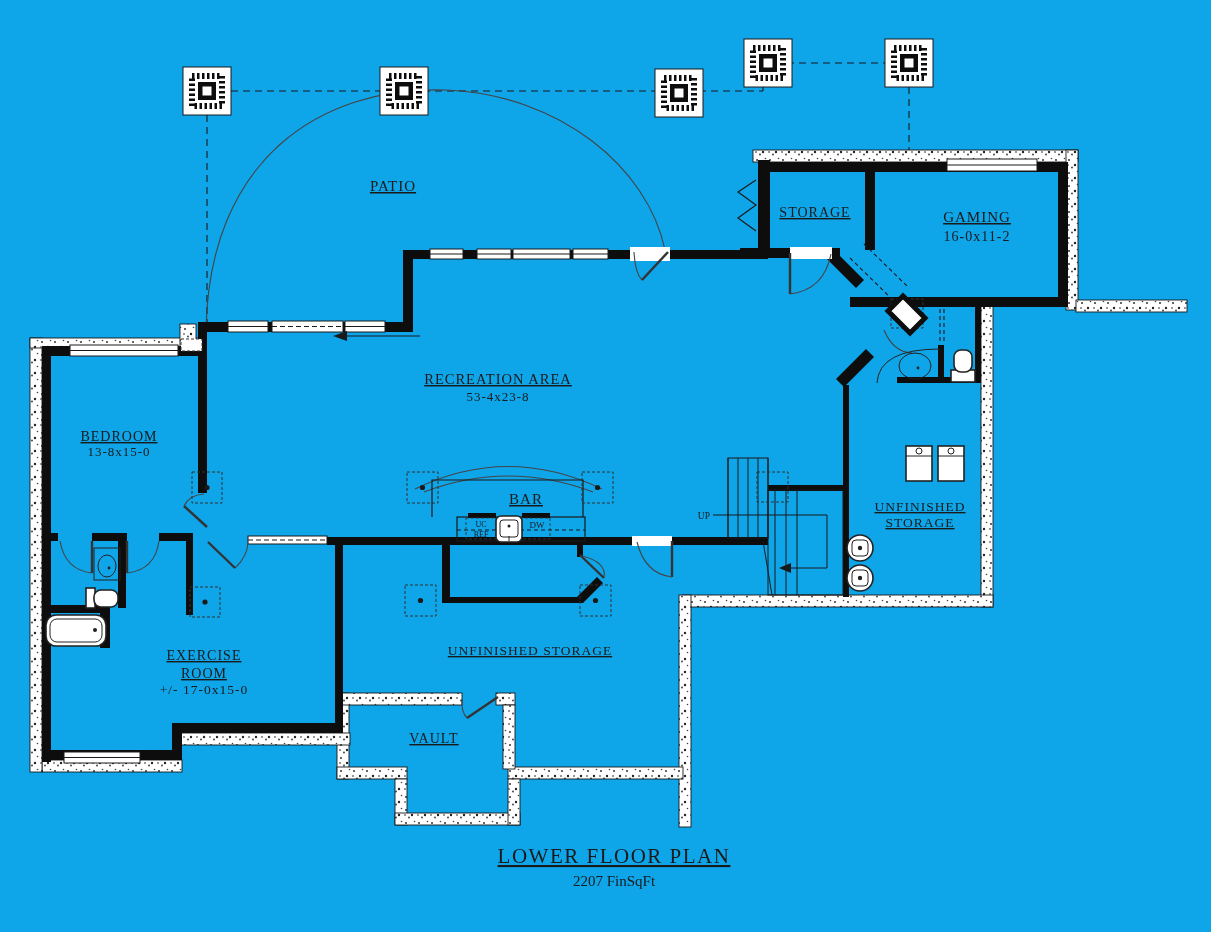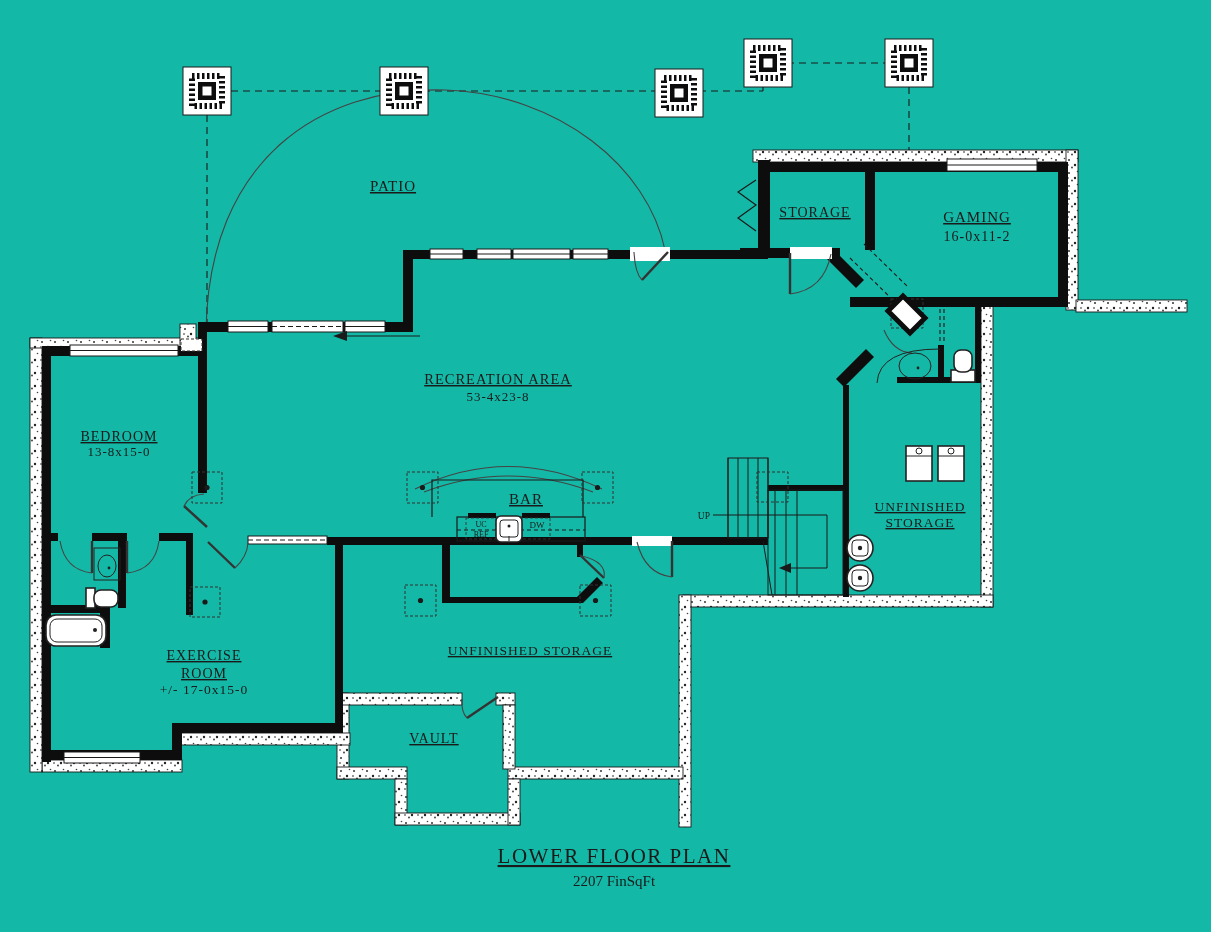--- a/index.html
+++ b/index.html
@@ -1,16 +1,16 @@
 <!DOCTYPE html>
 <html><head>
 <meta charset="utf-8">
 <style>
   html,body{margin:0;padding:0;background:#fff;}
-  .stage{position:relative;width:1211px;height:932px;background:#14b8a6;overflow:hidden;}
+  .stage{position:relative;width:1211px;height:932px;background:#0ea5e9;overflow:hidden;}
   svg{display:block;}
   text{font-family:"Liberation Serif","DejaVu Serif",serif;fill:#1a1a1a;}
   .u{text-decoration:underline;}
   .lbl{letter-spacing:1px;}
   .thin{stroke:#1a1a1a;stroke-width:1.2;fill:none;}
   .wall{fill:#0d0d0d;stroke:none;}
   .win{fill:#fff;stroke:#1a1a1a;stroke-width:1;}
   .dash{stroke:#1a1a1a;stroke-width:1.1;fill:none;stroke-dasharray:7,5;}
   .fdash{stroke:#1a1a1a;stroke-width:1.1;fill:none;stroke-dasharray:4,3;}
   .arc{stroke:#444;stroke-width:1.1;fill:none;}

